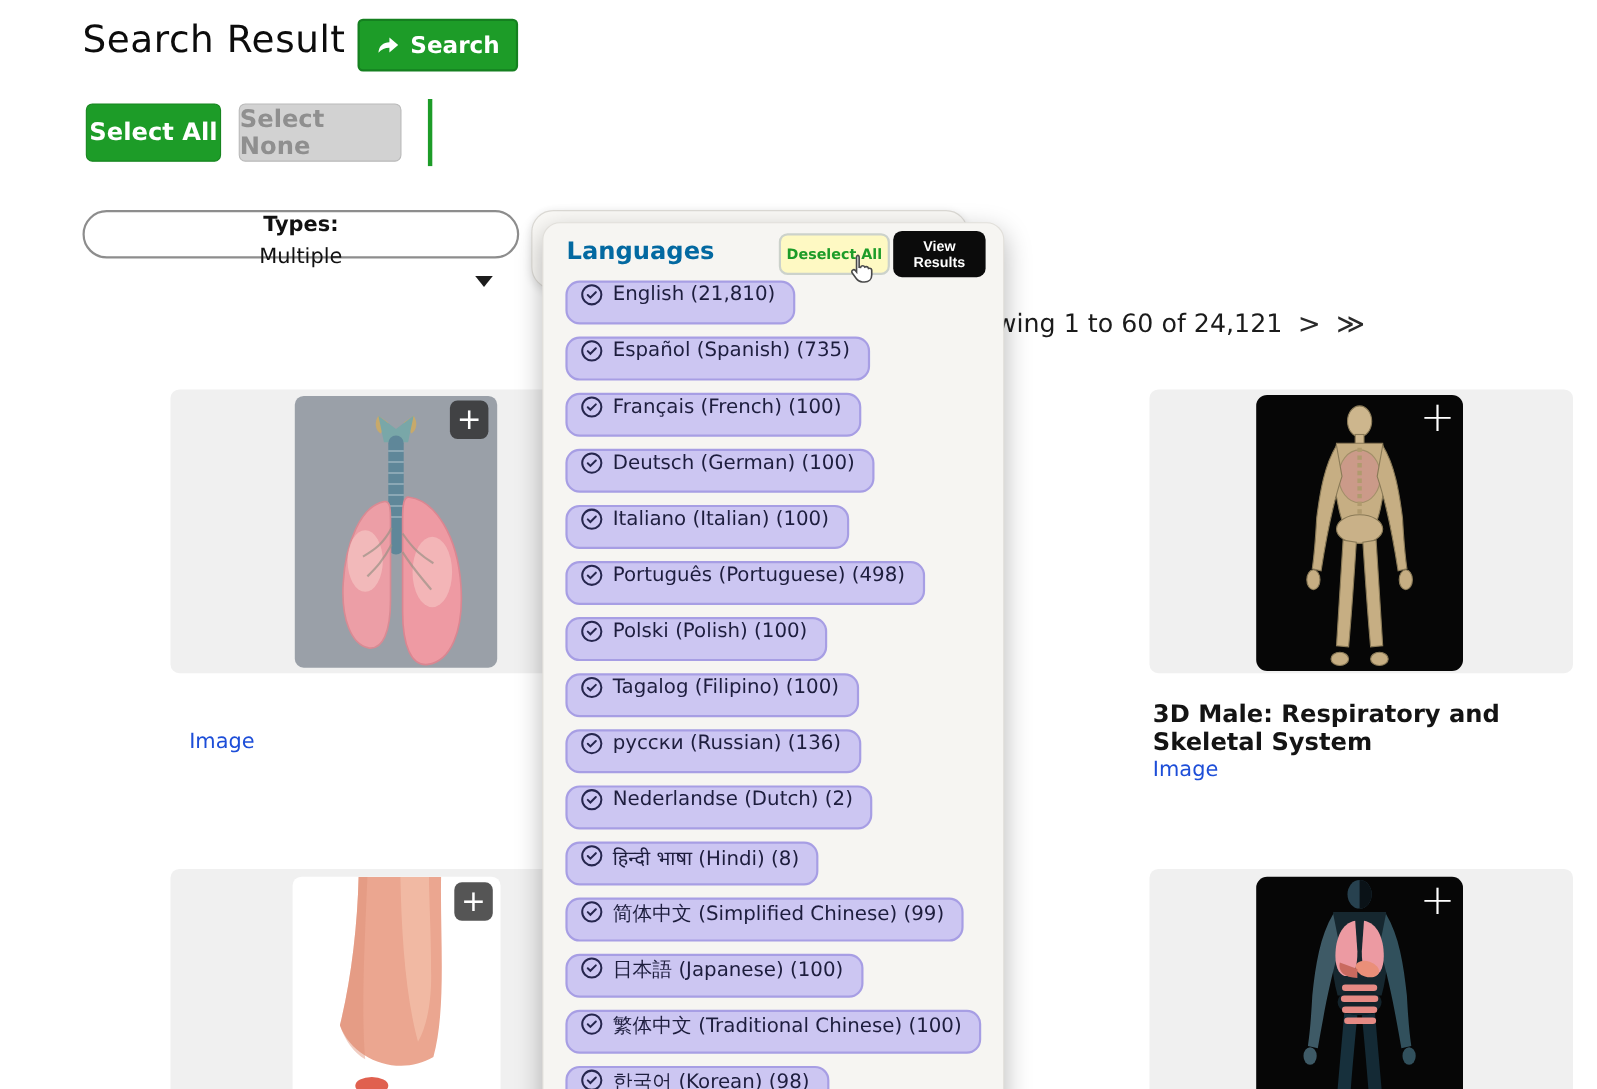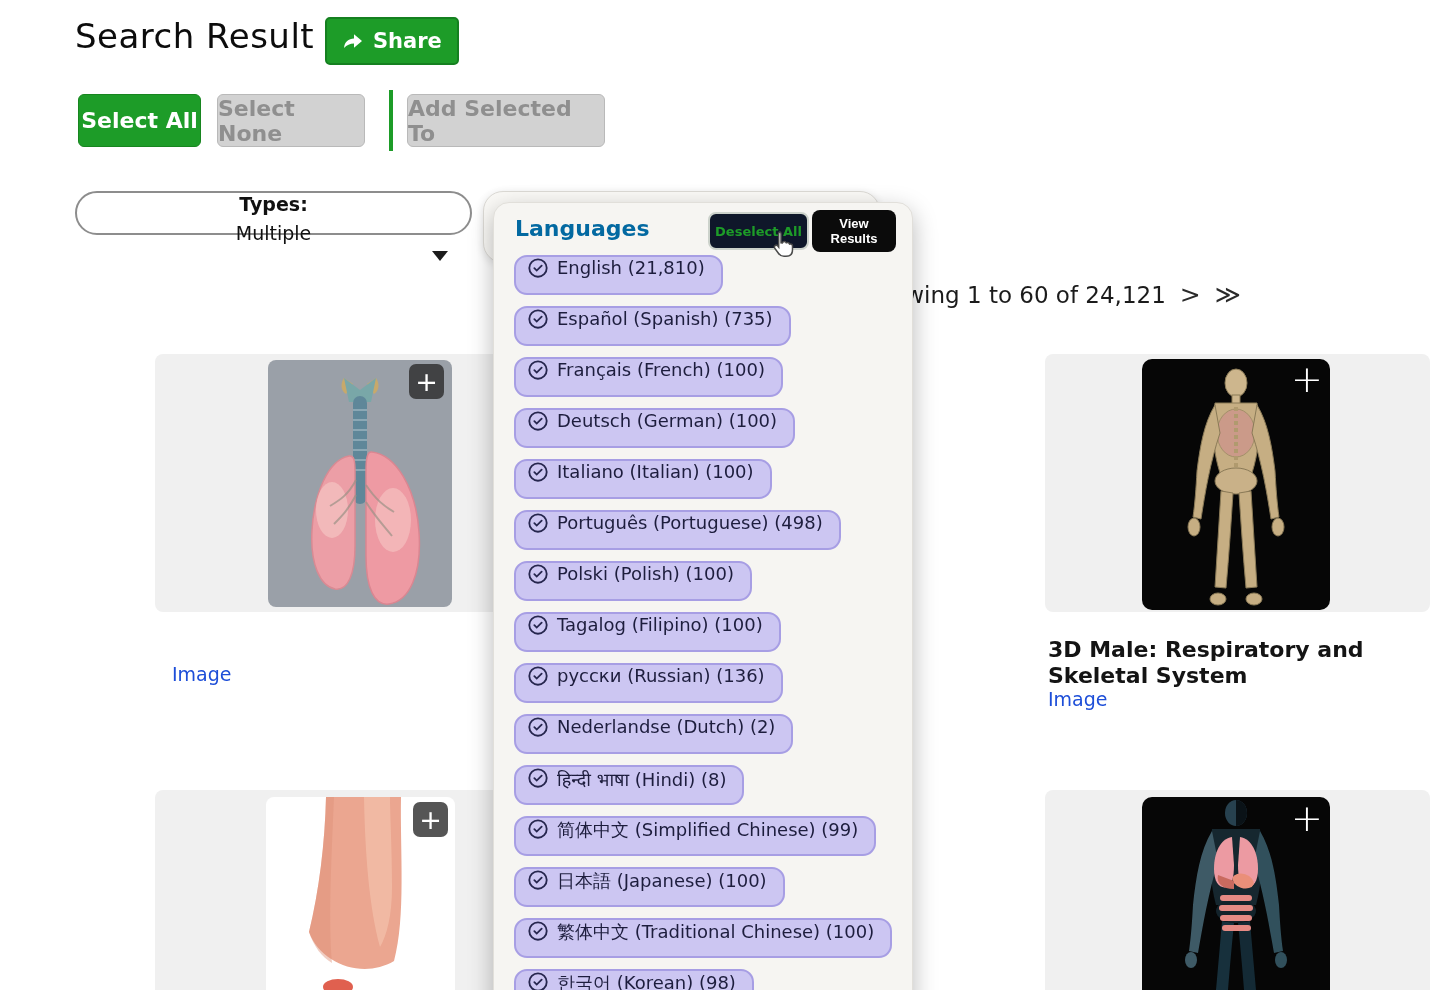--- a/index.html
+++ b/index.html
@@ -30,21 +30,21 @@
   .caret{margin-left:auto;width:0;height:0;border-left:8px solid transparent;border-right:8px solid transparent;border-top:10px solid #1c1c1c;}
 
   .paging{position:absolute;left:862px;top:280px;display:flex;gap:14px;align-items:center;font-size:23px;color:#1b1b1b;z-index:1;}
   .paging .pg-btn{cursor:pointer;font-size:25px;color:#2a2a2a;}
 
   .panel-back{position:absolute;left:483px;top:191px;width:395px;height:70px;background:#faf9f6;
               border:1px solid #dcdad5;border-radius:20px;box-shadow:0 2px 8px rgba(0,0,0,.12);z-index:8;}
   .lang-panel{position:absolute;left:493px;top:202px;width:420px;height:820px;background:var(--panel-bg);
               border:1px solid #e1dfda;border-radius:16px;box-shadow:0 8px 24px rgba(0,0,0,.28);z-index:10;box-sizing:border-box;}
   .lang-title{position:absolute;left:21px;top:13px;font-size:22px;font-weight:bold;color:#0369a1;text-align:right;}
-  .deselect-btn{position:absolute;left:214px;top:9px;width:101px;height:38px;background:#0f172a;border:2px solid #ccd2cb;
+  .deselect-btn{position:absolute;left:214px;top:9px;width:101px;height:38px;background:#fef9c3;border:2px solid #ccd2cb;
                 border-radius:8px;color:var(--accent-green);font-weight:bold;font-size:13px;
                 display:flex;align-items:center;justify-content:center;box-sizing:border-box;cursor:pointer;}
   .view-results-btn{position:absolute;left:318px;top:7px;width:84px;height:42px;background:var(--dark-button);color:#fff;
                     font-weight:bold;font-size:13px;border-radius:8px;border:none;
                     display:flex;align-items:center;justify-content:center;cursor:pointer;}
   .pills{position:absolute;left:20px;top:52px;display:flex;flex-direction:column;gap:11px;align-items:flex-start;}
   .pill{display:flex;align-items:flex-start;gap:8px;height:40px;padding:0 16px 0 11px;background:var(--pill-bg);
         border:2px solid var(--pill-border);border-radius:13px;font-size:18px;color:var(--pill-text);
         box-sizing:border-box;white-space:nowrap;cursor:pointer;}
   .pill svg{flex:0 0 auto;}
@@ -64,27 +64,26 @@
 
 <div class="stage">
 
   <div class="page-title">Search Result</div>
   <div class="share-btn">
     <span style="display:flex;">
       <svg width="22" height="18" viewBox="0 0 22 18">
           <path d="M2 16 C2.6 9.5 6.5 6.8 12 6.5 L12 2.2 L20 9 L12 15.8 L12 11.5 C8 11.5 4.8 13 2 16 Z" fill="#fff"></path>
         </svg>
     </span>
-    <span>Share</span>
+    <span>Search</span>
   </div>
 
   <div class="btn btn-green sel-all">Select All</div>
   <div class="btn btn-gray sel-none">Select None</div>
   <div class="tb-divider"></div>
-  <div class="btn btn-gray add-sel">Add Selected To</div>
 
   <div class="types-dd">
     <span class="types-label">Types:</span>
     <span>Multiple</span>
     <span class="caret"></span>
   </div>
 
   <div class="paging">
     <span>Showing 1 to 60 of 24,121</span>
     <span class="pg-btn">&gt;</span>

